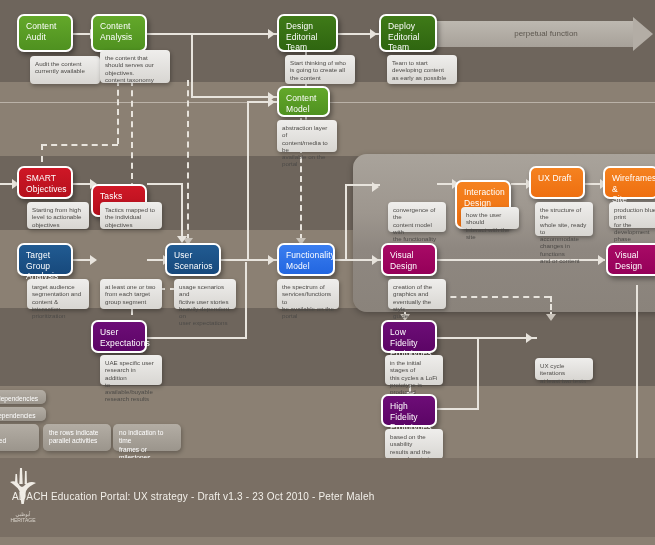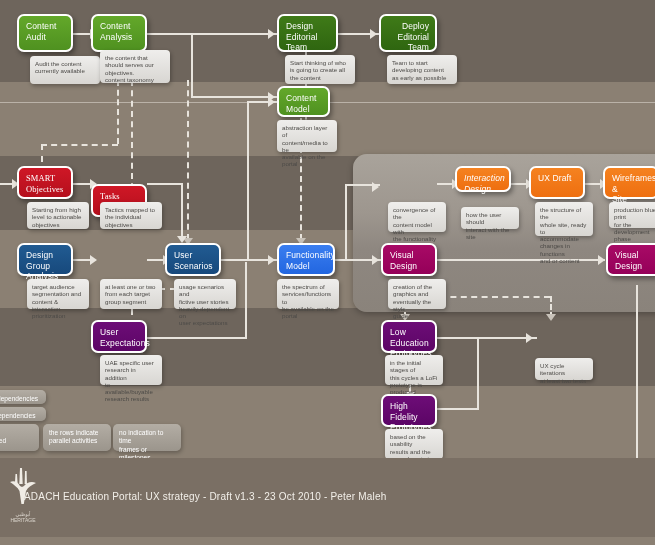--- a/index.html
+++ b/index.html
@@ -45,21 +45,21 @@
     color:#ffffff;
     font-size:8.5px;
     line-height:10.5px;
     padding:5px 6px 4px 7px;
     box-shadow:2px 3px 5px rgba(0,0,0,.38);
     letter-spacing:.1px;
     white-space:pre-line;
   }
   .n-green      {background:linear-gradient(180deg,#63a82a 0%,#4f9120 100%);}
   .n-darkgreen  {background:linear-gradient(180deg,#3f7a18 0%,#2f6610 100%);}
-  .n-red        {background:linear-gradient(180deg,#cf1726 0%,#b5101d 100%);font-family:Liberation Serif, serif;}
+  .n-red        {background:linear-gradient(180deg,#cf1726 0%,#b5101d 100%);}
   .n-blue       {background:linear-gradient(180deg,#215b92 0%,#17497c 100%);}
   .n-brightblue {background:linear-gradient(180deg,#3a7ef0 0%,#2266e0 100%);}
   .n-orange     {background:linear-gradient(180deg,#f58220 0%,#ee6f10 100%);}
   .n-magenta    {background:linear-gradient(180deg,#a80a66 0%,#950059 100%);}
   .n-purple     {background:linear-gradient(180deg,#6d0d77 0%,#5c0566 100%);}
   .n-dark       {background:linear-gradient(180deg,#4a443d 0%,#3a352f 100%);border-color:#cfc9c1;}
 
   
   .note{
     position:absolute;
@@ -123,20 +123,25 @@
   <div class="band dark" style="top:6px;height:76px;"></div>
   <div class="band light" style="top:82px;height:74px;"></div>
   <div class="hairline" style="top:102px;"></div>
   <div class="band dark" style="top:156px;height:74px;"></div>
   <div class="band light" style="top:230px;height:78px;"></div>
   <div class="band dark" style="top:308px;height:78px;"></div>
   <div class="band light" style="top:386px;height:72px;"></div>
 
   <div class="grouppanel" style="left:353px;top:154px;width:330px;height:158px;"></div>
 
+  <div class="perp" style="left:437px;top:21px;width:218px;height:26px;">
+    <div class="body" style="width:196px;"></div>
+    <div class="head" style="left:196px;"></div>
+    <div class="lbl">perpetual function</div>
+  </div>
 
   <div class="ln h" style="left:73px;top:33px;width:20px;"></div>
   <div class="arr r" style="left:90px;top:29px;"></div>
 
   <div class="ln h" style="left:147px;top:33px;width:133px;"></div>
   <div class="arr r" style="left:268px;top:29px;"></div>
 
   <div class="ln h" style="left:338px;top:33px;width:42px;"></div>
   <div class="arr r" style="left:370px;top:29px;"></div>
 
@@ -228,21 +233,21 @@
 should serves our
 objectives.
 content taxonomy</div>
 
   <div class="node n-darkgreen" style="left:277px;top:14px;width:61px;height:38px;">Design
 Editorial Team</div>
   <div class="note" style="left:285px;top:55px;width:70px;height:29px;">Start thinking of who
 is going to create all
 the content</div>
 
-  <div class="node n-darkgreen" style="left:379px;top:14px;width:58px;height:38px;text-align:right;">Deploy
+  <div class="node n-darkgreen" style="left:379px;top:14px;width:58px;height:38px;">Deploy
 Editorial Team</div>
   <div class="note" style="left:387px;top:55px;width:70px;height:29px;">Team to start
 developing content
 as early as possible</div>
 
   <div class="node n-green" style="left:277px;top:86px;width:53px;height:31px;">Content
 Model</div>
   <div class="note" style="left:277px;top:120px;width:60px;height:32px;">abstraction layer of
 content/media to be
 available on the
@@ -253,21 +258,21 @@
   <div class="note" style="left:27px;top:202px;width:62px;height:27px;">Starting from high
 level to actionable
 objectives</div>
 
   <div class="node n-red" style="left:91px;top:184px;width:56px;height:33px;">Tasks
 Analysis</div>
   <div class="note" style="left:100px;top:202px;width:62px;height:27px;">Tactics mapped to
 the individual
 objectives</div>
 
-  <div class="node n-blue" style="left:17px;top:243px;width:56px;height:33px;">Design Group
+  <div class="node n-blue" style="left:17px;top:243px;width:56px;height:33px;">Target Group
 Analysis</div>
   <div class="note" style="left:27px;top:279px;width:62px;height:30px;">target audience
 segmentation and
 content &amp; interaction
 prioritization</div>
 
   <div class="note" style="left:100px;top:279px;width:62px;height:30px;">at least one or two
 from each target
 group segment</div>
 
@@ -290,21 +295,21 @@
   <div class="note" style="left:100px;top:355px;width:62px;height:30px;">UAE specific user
 research in addition
 to available/buyable
 research results</div>
 
   <div class="note" style="left:388px;top:202px;width:58px;height:30px;">convergence of the
 content model with
 the functionality
 model</div>
 
-  <div class="node n-orange" style="left:455px;top:166px;width:56px;height:26px;font-style:italic;">Interaction
+  <div class="node n-orange" style="left:455px;top:180px;width:56px;height:49px;">Interaction
 Design</div>
   <div class="note" style="left:461px;top:207px;width:58px;height:22px;">how the user should
 interact with the site</div>
 
   <div class="node n-orange" style="left:529px;top:166px;width:56px;height:33px;">UX Draft</div>
   <div class="note" style="left:535px;top:202px;width:58px;height:34px;">the structure of the
 whole site, ready to
 accommodate
 changes in functions
 and or content</div>
@@ -318,21 +323,21 @@
   <div class="node n-magenta" style="left:381px;top:243px;width:56px;height:33px;">Visual
 Design</div>
   <div class="note" style="left:388px;top:279px;width:58px;height:30px;">creation of the
 graphics and
 eventually the style
 guide</div>
 
   <div class="node n-magenta" style="left:606px;top:243px;width:56px;height:33px;">Visual
 Design</div>
 
-  <div class="node n-purple" style="left:381px;top:320px;width:56px;height:33px;">Low Education
+  <div class="node n-purple" style="left:381px;top:320px;width:56px;height:33px;">Low Fidelity
 Prototypes</div>
   <div class="note" style="left:385px;top:355px;width:58px;height:30px;">in the initial stages of
 this cycles a LoFi
 prototype is produced
 and tested</div>
 
   <div class="note" style="left:535px;top:358px;width:58px;height:22px;">UX cycle iterations
 at least two tests</div>
 
   <div class="node n-purple" style="left:381px;top:394px;width:56px;height:33px;">High Fidelity
@@ -364,15 +369,15 @@
         <path d="M19 5 L20.6 5 L21 18 L18.6 18 Z"></path>
         <path d="M9.5 8 L11 8 L11.6 18 L8.9 18 Z"></path>
         <path d="M4 16 C8 14, 12 16, 14 20 L16 21 L18 20 C21 16, 26 15, 30 17
                  C26 19, 22 21, 20 25 L17.8 38 L15.4 38 L13.5 25 C11.5 21, 8 19, 4 16 Z"></path>
       </g>
     </svg>
   </div>
   <div class="logo-ar" style="left:0px;top:511px;width:46px;">أبوظبي
  HERITAGE</div>
 
-  <div class="footer-title" style="left:24px;top:491px;text-align:center;">ADACH Education Portal: UX strategy -  Draft v1.3 - 23 Oct 2010 - Peter Maleh</div>
+  <div class="footer-title" style="left:12px;top:491px;text-align:center;">ADACH Education Portal: UX strategy -  Draft v1.3 - 23 Oct 2010 - Peter Maleh</div>
 
 </div>
 
 </body></html>

